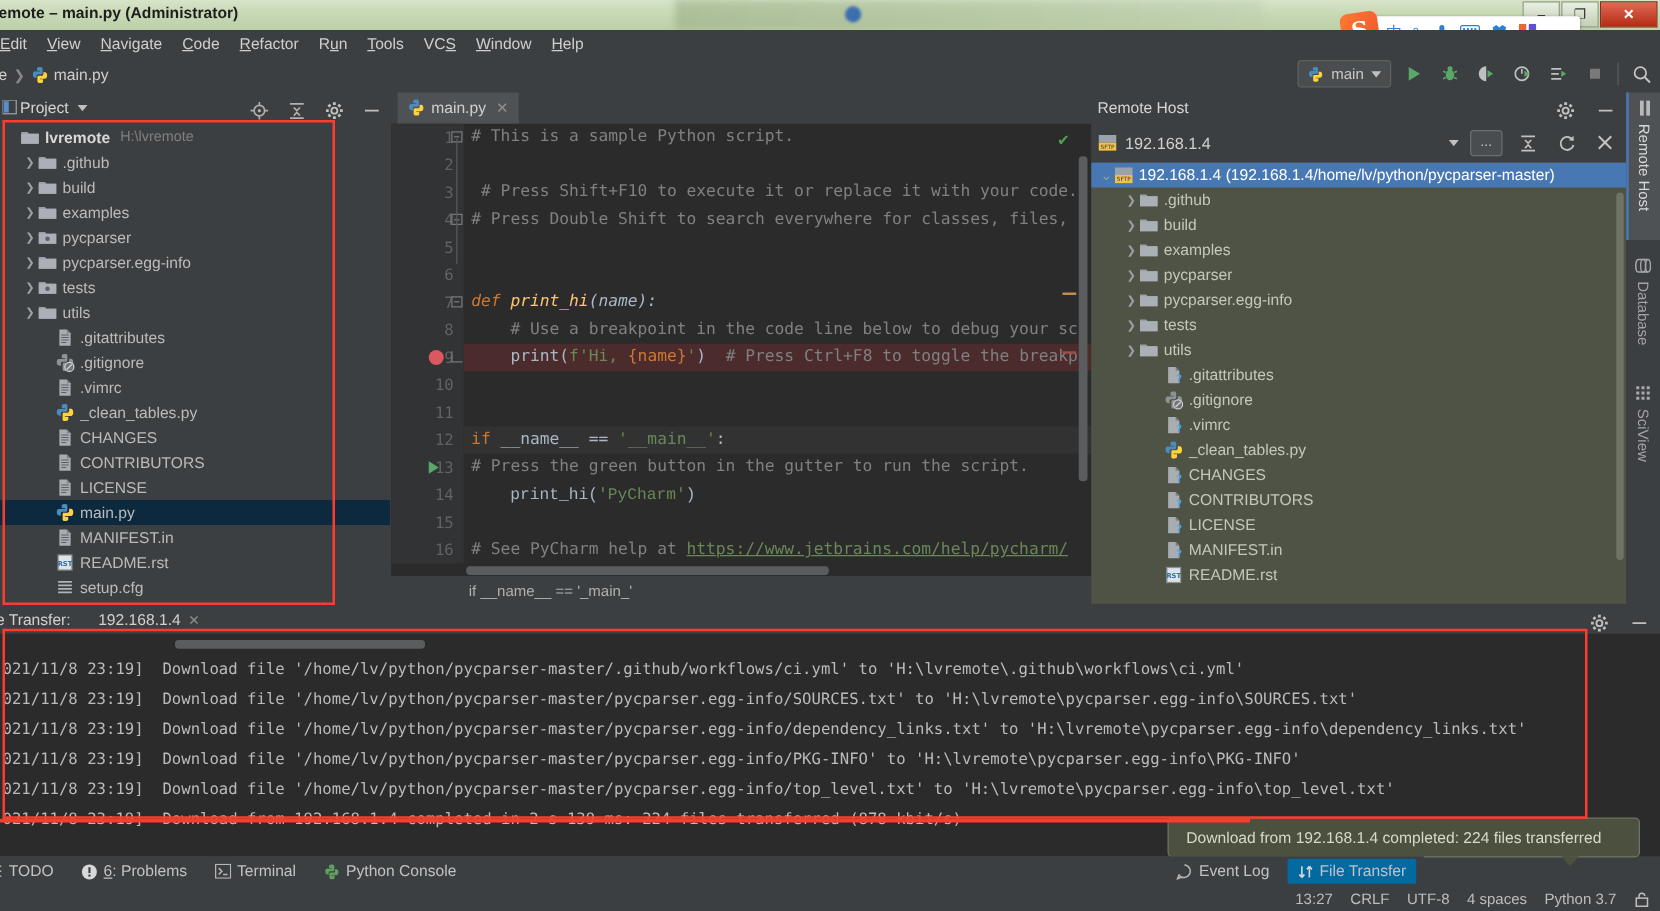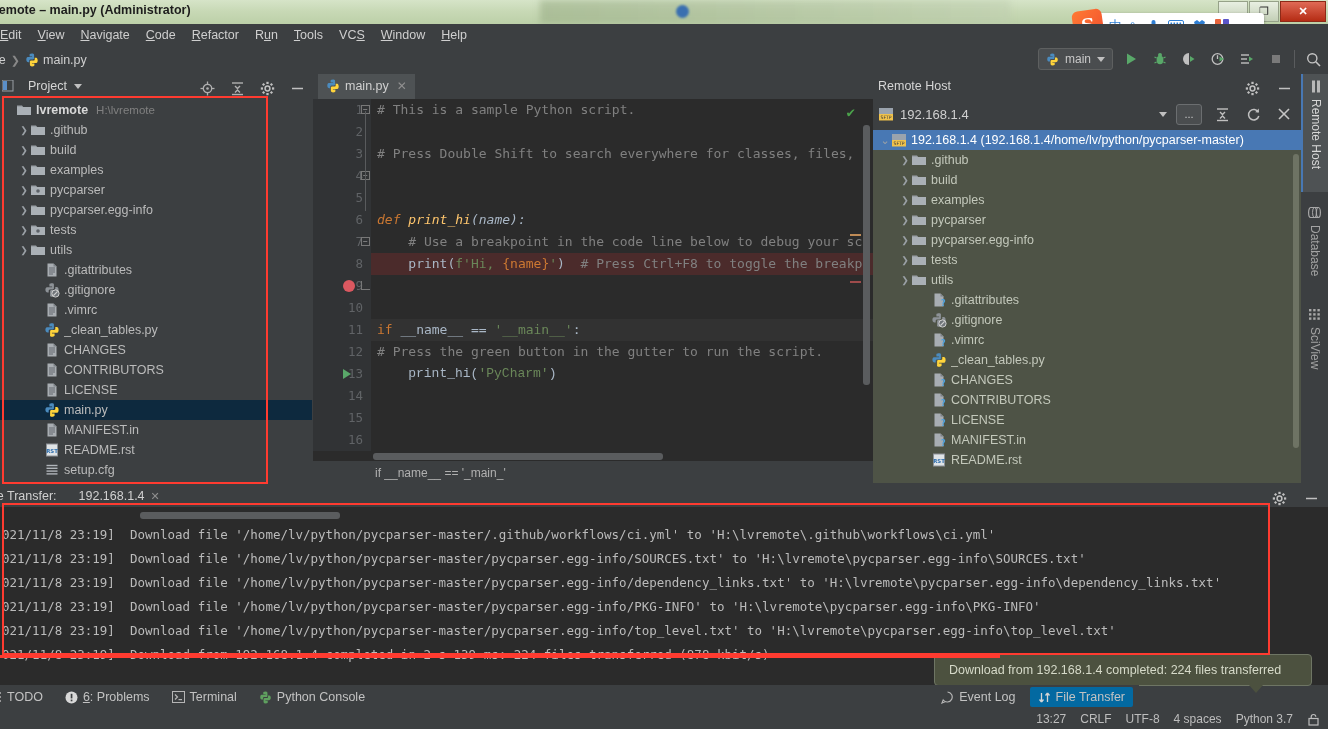--- a/index.html
+++ b/index.html
@@ -71,21 +71,21 @@
     background: #4a4d4f; color: #c8c8c8; font-size: 12px;
   }
   .tri-down { width:0;height:0;border-left:4px solid transparent;border-right:4px solid transparent;border-top:5px solid #c0c0c0; }
   .tb-icon { width: 22px; height: 22px; display:flex; align-items:center; justify-content:center; }
 
   
   .proj-header {
     position: absolute; left: 0; top: 74px; width: 312px; height: 24px;
     background: #3c3f41; display: flex; align-items: center; overflow: hidden;
   }
-  .proj-title { color: #d5d5d5; font-size: 12.5px; margin-left: 28px; }
+  .proj-title { color: #d5d5d5; font-size: 12.5px; margin-left: 16px; }
   .proj-hdr-icons { position: absolute; right: 4px; top: 3px; display: flex; align-items: center; gap: 8px; }
 
   .proj-tree {
     position: absolute; left: 0; top: 98px; width: 312px; height: 386px;
     background: #3c3f41; overflow: hidden; padding-top: 2px;
   }
   .row {
     height: 20px; display: flex; align-items: center; white-space: nowrap;
     font-size: 12.5px; color: #bbbbbb;
   }
@@ -788,32 +788,34 @@
           <div class="lnum">16</div>
         </div>
         <div style="position: relative; height: 22px;">
           <div class="lnum">17</div>
         </div>
         <div class="fold-line" style="top: 12px; height: 100px;"></div>
       </div>
     <div class="code-area">
         <div class="cline" style="padding-left: 6px;"><span class="cmt"># This is a sample Python script.</span></div>
         <div class="cline" style="padding-left: 6px;">&nbsp;</div>
+        <div class="cline" style="padding-left: 6px;"><span class="cmt"> # Press Shift+F10 to execute it or replace it with your code.</span></div>
         <div class="cline" style="padding-left: 6px;"><span class="cmt"># Press Double Shift to search everywhere for classes, files,</span></div>
         <div class="cline" style="padding-left: 6px;">&nbsp;</div>
         <div class="cline" style="padding-left: 6px;">&nbsp;</div>
         <div class="cline" style="padding-left: 6px; font-style: italic;"><span class="kw">def </span><span class="fn">print_hi</span><span class="def">(name):</span></div>
         <div class="cline" style="padding-left: 6px;"><span class="cmt">    # Use a breakpoint in the code line below to debug your sc</span></div>
         <div class="cline bp-line" style="padding-left: 6px;"><span class="def">    print(</span><span class="str">f'Hi, </span><span class="kw">{name}</span><span class="str">'</span><span class="def">)  </span><span class="cmt"># Press Ctrl+F8 to toggle the breakp</span></div>
         <div class="cline" style="padding-left: 6px;">&nbsp;</div>
         <div class="cline" style="padding-left: 6px;">&nbsp;</div>
         <div class="cline hl-line" style="padding-left: 6px;"><span class="kw">if </span><span class="def">__name__ == </span><span class="str">'__main__'</span><span class="def">:</span></div>
         <div class="cline" style="padding-left: 6px;"><span class="cmt"># Press the green button in the gutter to run the script.</span></div>
         <div class="cline" style="padding-left: 6px; font-family: Liberation Mono, monospace;"><span class="def">    print_hi(</span><span class="str">'PyCharm'</span><span class="def">)</span></div>
         <div class="cline" style="padding-left: 6px;">&nbsp;</div>
+        <div class="cline" style="padding-left: 6px;"><span class="cmt"># See PyCharm help at </span><span class="link">https://www.jetbrains.com/help/pycharm/</span></div>
         <div class="cline" style="padding-left: 6px;">&nbsp;</div>
       </div>
     <div class="inspect-ok">✔</div>
     <div class="ed-scroll"></div>
     <div class="ed-mark-orange"></div>
     <div class="ed-mark-red"></div>
   </div>
   <div class="ed-hscroll-wrap">
     <div class="ed-hscroll"></div>
   </div>

